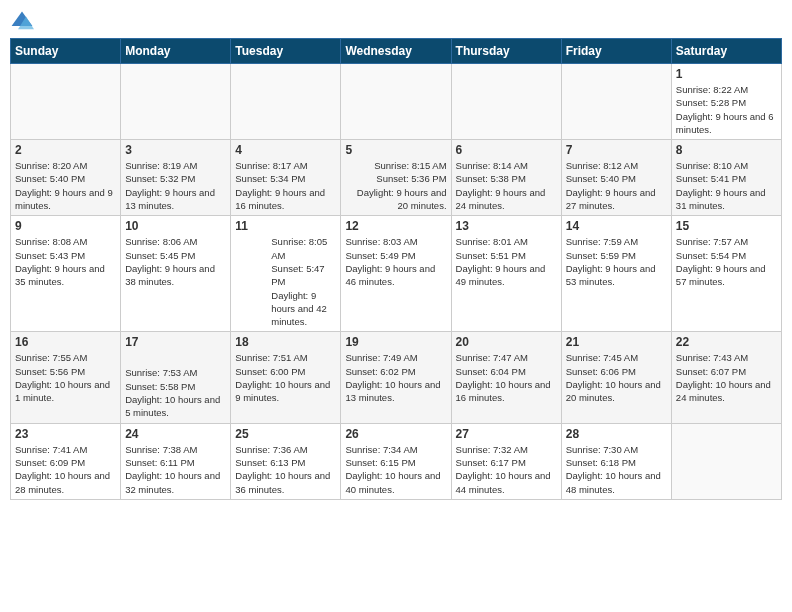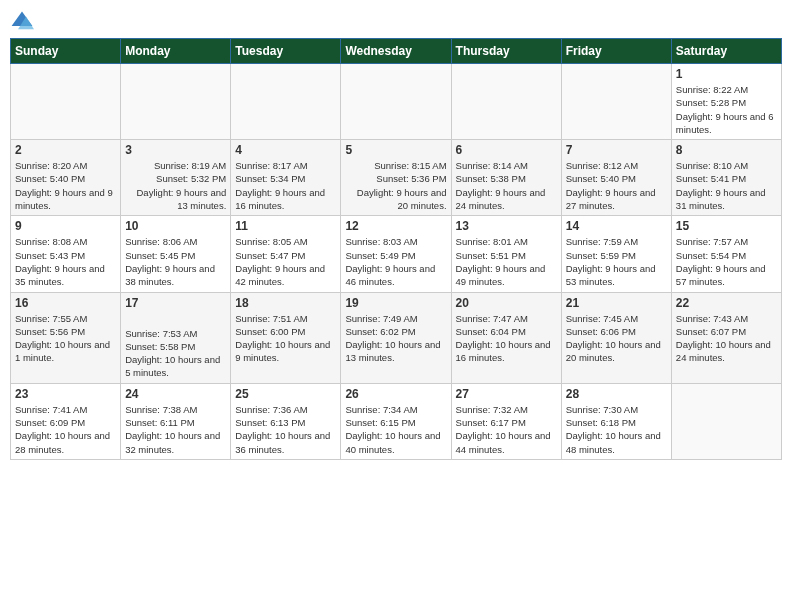--- a/index.html
+++ b/index.html
@@ -46,21 +46,21 @@
     .subtitle {
       font-size: 14px;
       color: #555;
     }
     .calendar {
       width: 100%;
       border-collapse: collapse;
       border: 1px solid #ccc;
     }
     .calendar th {
-      background: #14532d;
+      background: #0c4a6e;
       color: #fff;
       font-size: 12px;
       font-weight: bold;
       padding: 5px 4px;
       text-align: left;
       border: 1px solid #2d6aa0;
     }
     .calendar td {
       vertical-align: top;
       border: 1px solid #ccc;
@@ -138,21 +138,21 @@
       </tr>
       <tr class="row-shaded">
         <td>
           <span class="day-number">2</span>
           <div class="day-info" style="white-space: pre-line;">Sunrise: 8:20 AM
 Sunset: 5:40 PM
 Daylight: 9 hours and 9 minutes.</div>
         </td>
         <td>
           <span class="day-number">3</span>
-          <div class="day-info" style="white-space: pre-line; text-align: right;">Sunrise: 8:19 AM
+          <div class="day-info" style="white-space: pre-line;">Sunrise: 8:19 AM
 Sunset: 5:32 PM
 Daylight: 9 hours and 13 minutes.</div>
         </td>
         <td>
           <span class="day-number">4</span>
           <div class="day-info" style="white-space: pre-line;">Sunrise: 8:17 AM
 Sunset: 5:34 PM
 Daylight: 9 hours and 16 minutes.</div>
         </td>
         <td>
@@ -188,21 +188,21 @@
 Daylight: 9 hours and 35 minutes.</div>
         </td>
         <td>
           <span class="day-number">10</span>
           <div class="day-info" style="white-space: pre-line;">Sunrise: 8:06 AM
 Sunset: 5:45 PM
 Daylight: 9 hours and 38 minutes.</div>
         </td>
         <td>
           <span class="day-number">11</span>
-          <div class="day-info" style="white-space: pre-line;">Sunrise: 8:05 AM
+          <div class="day-info" style="white-space: pre-line; margin-left: 36px;">Sunrise: 8:05 AM
 Sunset: 5:47 PM
 Daylight: 9 hours and 42 minutes.</div>
         </td>
         <td>
           <span class="day-number">12</span>
           <div class="day-info" style="white-space: pre-line;">Sunrise: 8:03 AM
 Sunset: 5:49 PM
 Daylight: 9 hours and 46 minutes.</div>
         </td>
         <td>

